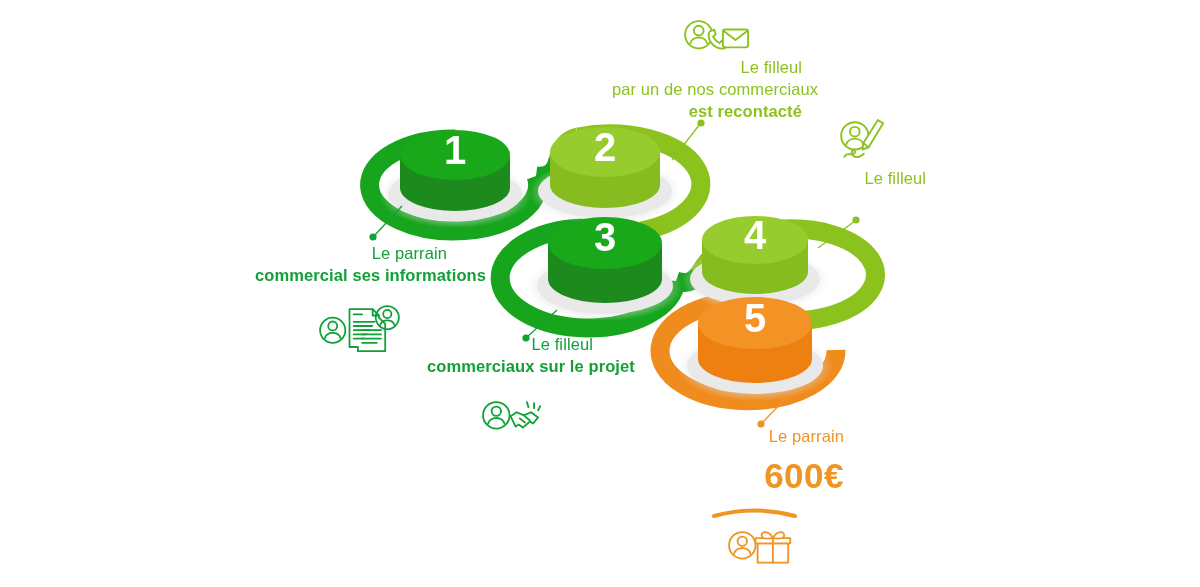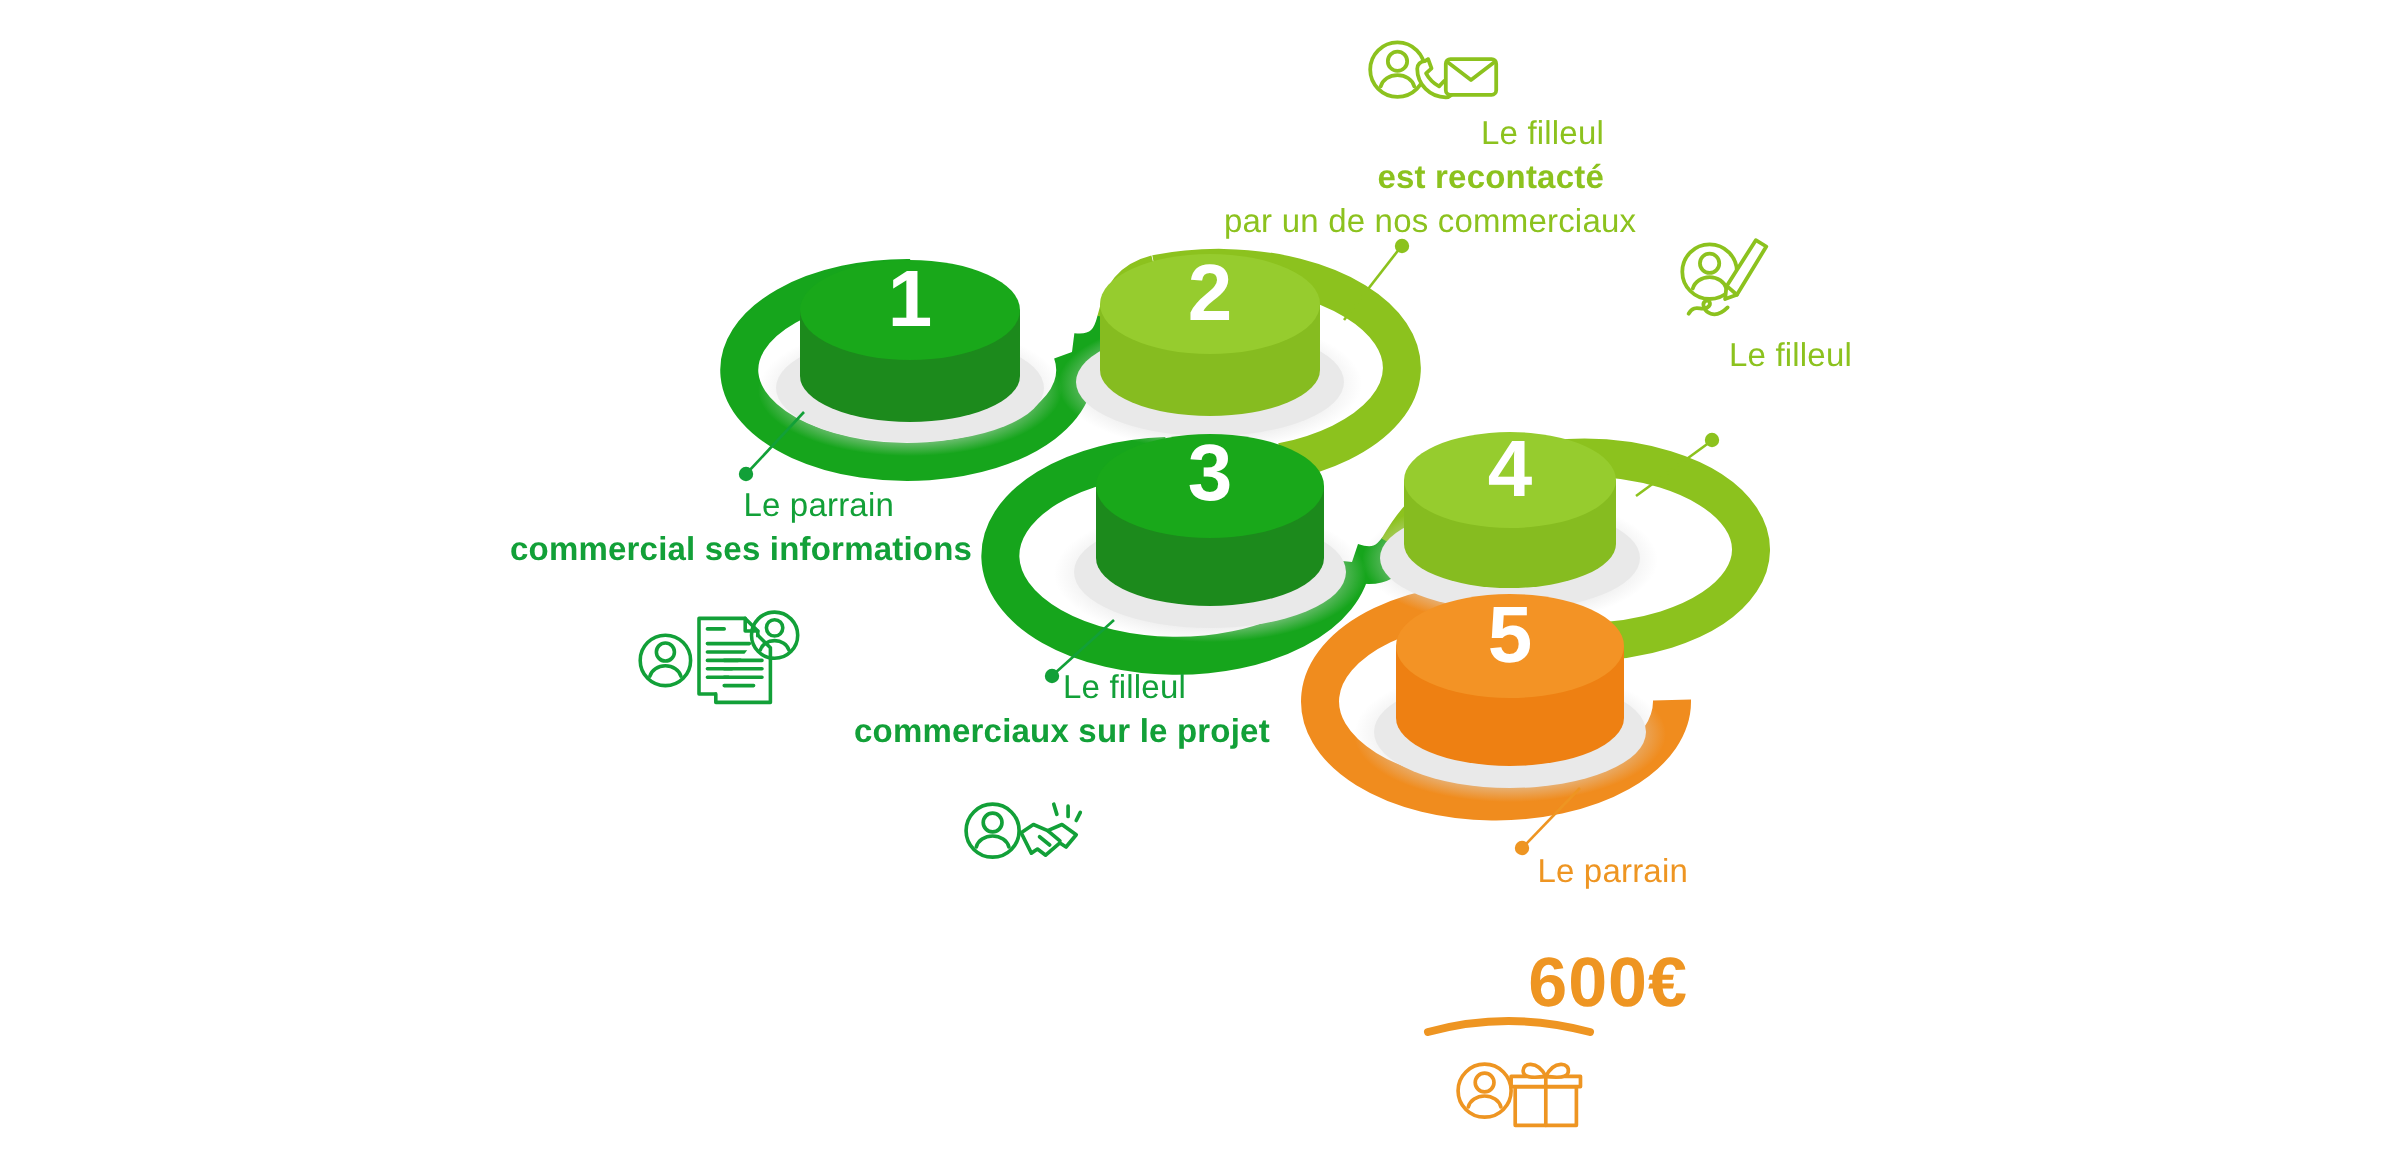--- a/index.html
+++ b/index.html
@@ -41,21 +41,21 @@
     display: block;
   }
   .caption .strong {
     font-weight: bold;
   }
   .amount {
     display: block;
     font-size: 35px;
     font-weight: bold;
     letter-spacing: 0.5px;
-    margin-top: 21px;
+    margin-top: 5px;
   }
   .cap-green  { color: #12A038; }
   .cap-lime   { color: #8CC21E; }
   .cap-orange { color: #EE9522; }
 
   
   #cap-1 { left: 255px; top: 243px; width: 192px; }
   #cap-2 { left: 612px; top: 57px;  width: 190px; }
   #cap-3 { left: 427px; top: 334px; width: 166px; }
   #cap-4 { left: 792px; top: 168px; width: 134px; }
@@ -232,22 +232,22 @@
   <div class="num" style="left:735px; top:213px; width:40px;">4</div>
   <div class="num" style="left:735px; top:296px; width:40px;">5</div>
 
   <div class="caption cap-green" id="cap-1">
     <span class="ln">Le parrain</span>
     <span class="ln strong">commercial ses informations</span>
   </div>
 
   <div class="caption cap-lime" id="cap-2">
     <span class="ln">Le filleul</span>
+    <span class="ln">par un de nos commerciaux</span>
     <span class="ln strong">est recontacté</span>
-    <span class="ln">par un de nos commerciaux</span>
   </div>
 
   <div class="caption cap-green" id="cap-3">
     <span class="ln">Le filleul</span>
     <span class="ln strong">commerciaux sur le projet</span>
   </div>
 
   <div class="caption cap-lime" id="cap-4">
     <span class="ln">Le filleul</span>
   </div>

